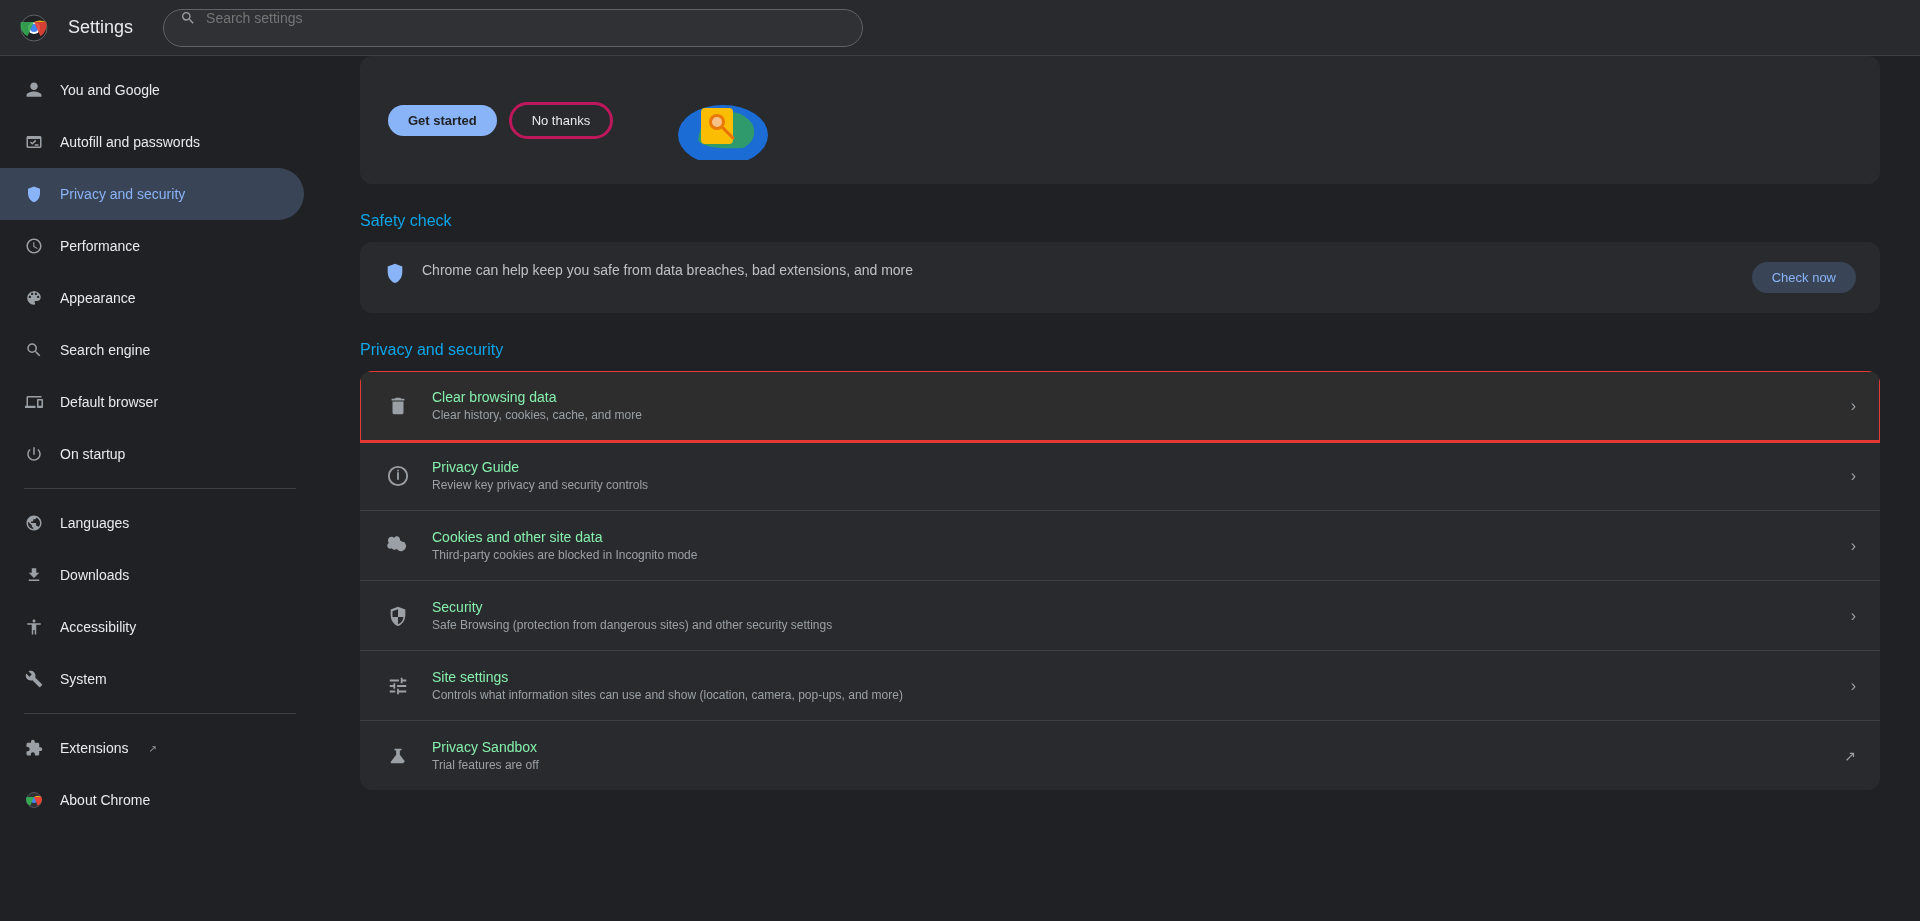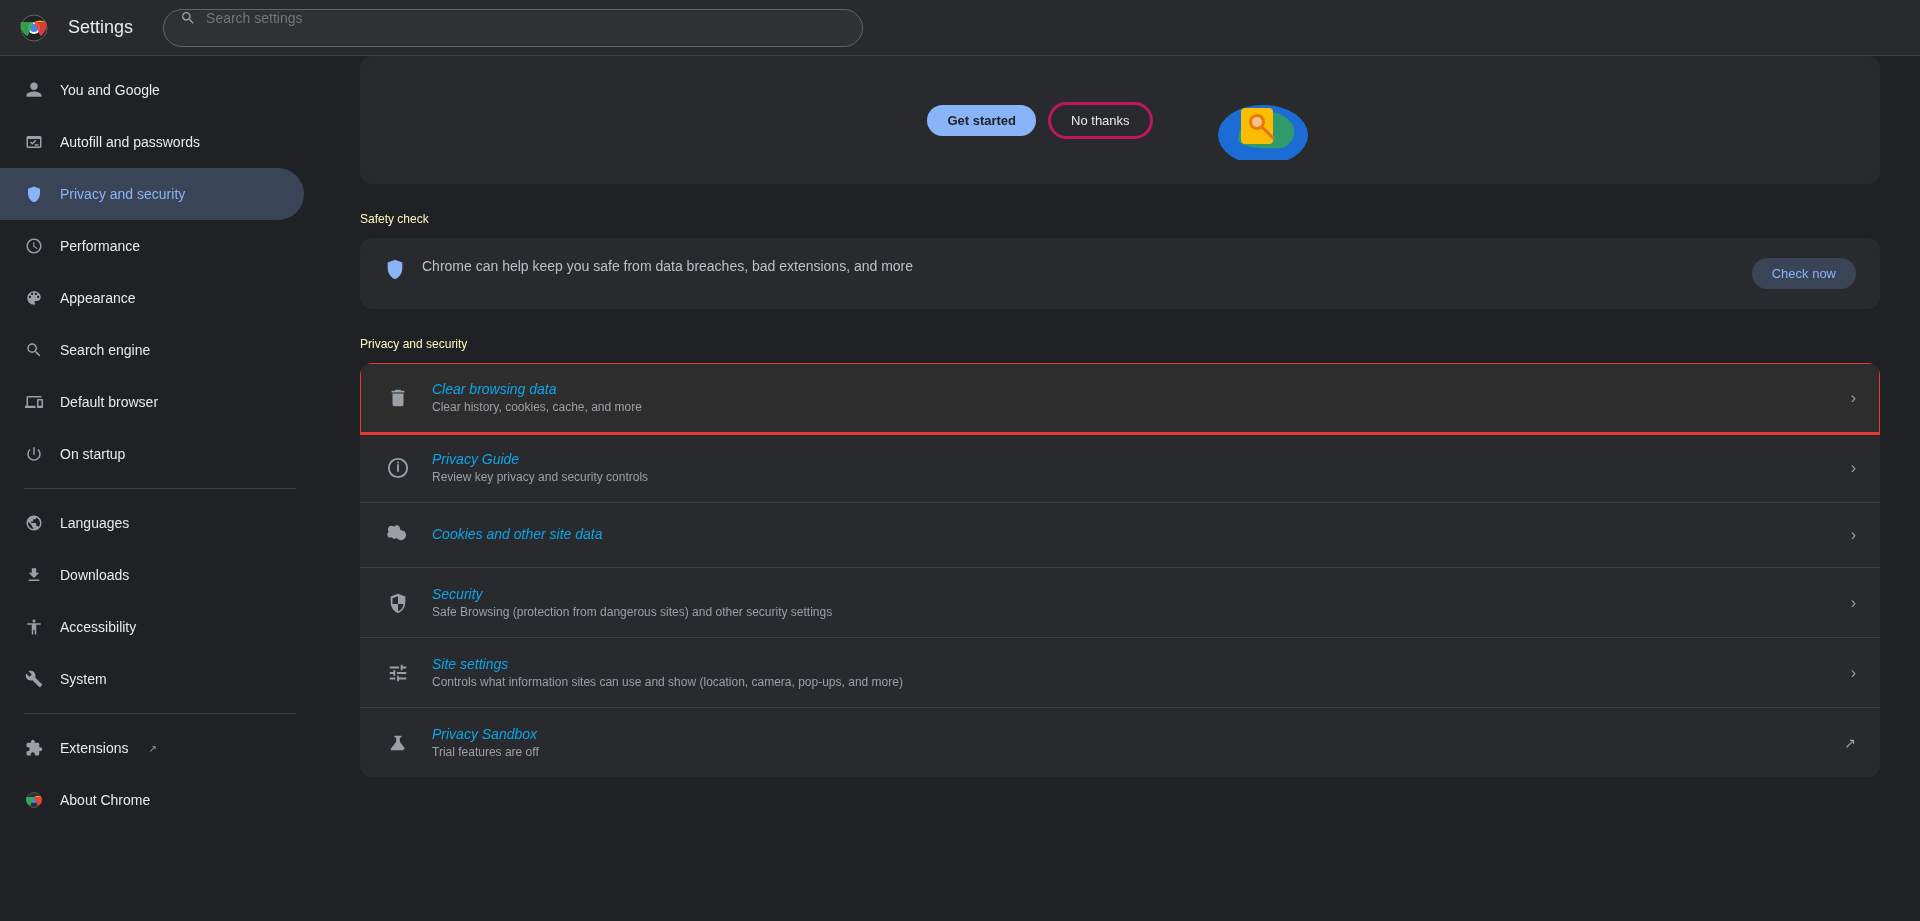--- a/index.html
+++ b/index.html
@@ -129,21 +129,21 @@
     }
 
     
     .top-card {
       background: #292a2d;
       border-radius: 12px;
       padding: 24px 28px;
       margin-bottom: 28px;
       display: flex;
       align-items: center;
-      justify-content: center;
+      justify-content: flex-start;
       min-height: 100px;
     }
     .top-card-buttons {
       display: flex;
       gap: 12px;
       align-items: center;
     }
     .btn-primary {
       background: #8ab4f8;
       color: #202124;
@@ -166,23 +166,23 @@
     }
     .top-card-illustration {
       width: 160px;
       height: 80px;
       position: relative;
       flex-shrink: 0;
     }
 
     
     .section-title {
-      font-size: 12px;
+      font-size: 16px;
       font-weight: 500;
-      color: #fef9c3;
+      color: #0ea5e9;
       margin-bottom: 12px;
       margin-top: 24px;
     }
 
     
     .safety-check-card {
       background: #292a2d;
       border-radius: 12px;
       padding: 20px 24px;
       margin-bottom: 28px;
@@ -244,23 +244,22 @@
       color: #9aa0a6;
       font-size: 18px;
       flex-shrink: 0;
     }
     .settings-item-text {
       flex: 1;
     }
     .settings-item-title {
       font-size: 14px;
       font-weight: 500;
-      color: #0ea5e9;
+      color: #86efac;
       margin-bottom: 3px;
-      font-style: italic;
     }
     .settings-item-desc {
       font-size: 12px;
       color: #9aa0a6;
     }
     .settings-item-arrow {
       color: #9aa0a6;
       font-size: 16px;
     }
     .settings-item-extlink {
@@ -494,20 +493,21 @@
       </div>
 
       <div class="settings-item">
         <span class="settings-item-icon">
           <svg width="22" height="22" viewBox="0 0 24 24" fill="#9aa0a6">
               <path d="M21.95 10.99c-1.09.03-2.06-.64-2.06-1.74-.04-2.62-5.8-1.01-5.8-4.56 0-1.84-1.5-3.33-3.34-3.33-1.23 0-2.3.67-2.88 1.66C7.03 2.37 6.09 2 5.05 2 2.8 2 1 3.8 1 6.05c0 1.04.37 1.98.98 2.71-.99.58-1.66 1.65-1.66 2.88 0 1.84 1.49 3.33 3.33 3.33.61 0 1.18-.17 1.66-.47.58 1 1.61 1.67 2.8 1.67 1.03 0 1.96-.47 2.57-1.21.98 1.91 3.07 3.04 5.28 2.69 2.96-.49 4.92-3.2 4.92-6.18 0-.15-.01-.3-.01-.45.35-.01.7-.01.98-.03h.1v-.01z"></path>
             </svg>
         </span>
         <div class="settings-item-text">
           <div class="settings-item-title">Cookies and other site data</div>
+          <div class="settings-item-desc">Third-party cookies are blocked in Incognito mode</div>
         </div>
         <span class="settings-item-arrow">›</span>
       </div>
 
       <div class="settings-item">
         <span class="settings-item-icon">
           <svg width="22" height="22" viewBox="0 0 24 24" fill="#9aa0a6">
               <path d="M12 2L4 5v6c0 5.5 3.4 10.7 8 12 4.6-1.3 8-6.5 8-12V5l-8-3zm0 10.99h6c-.46 3.76-2.92 7.09-6 8.12V13H6V6.82l6-2.25v8.42z"></path>
             </svg>
         </span>

